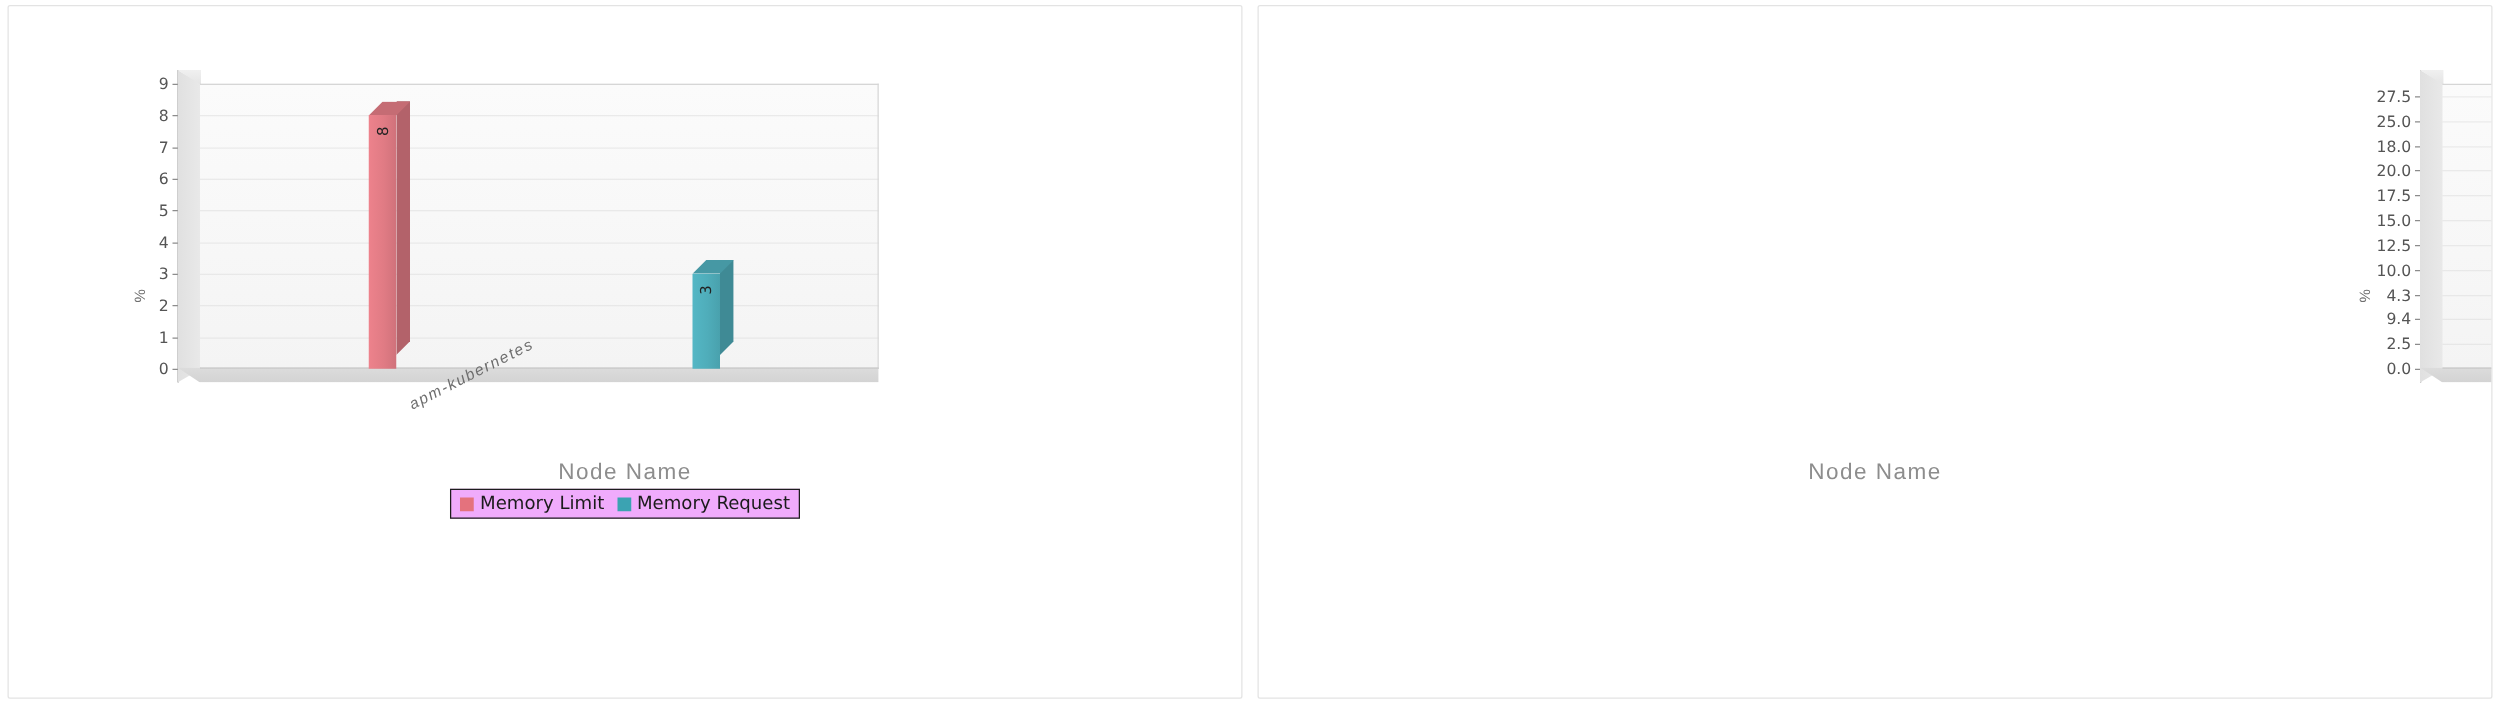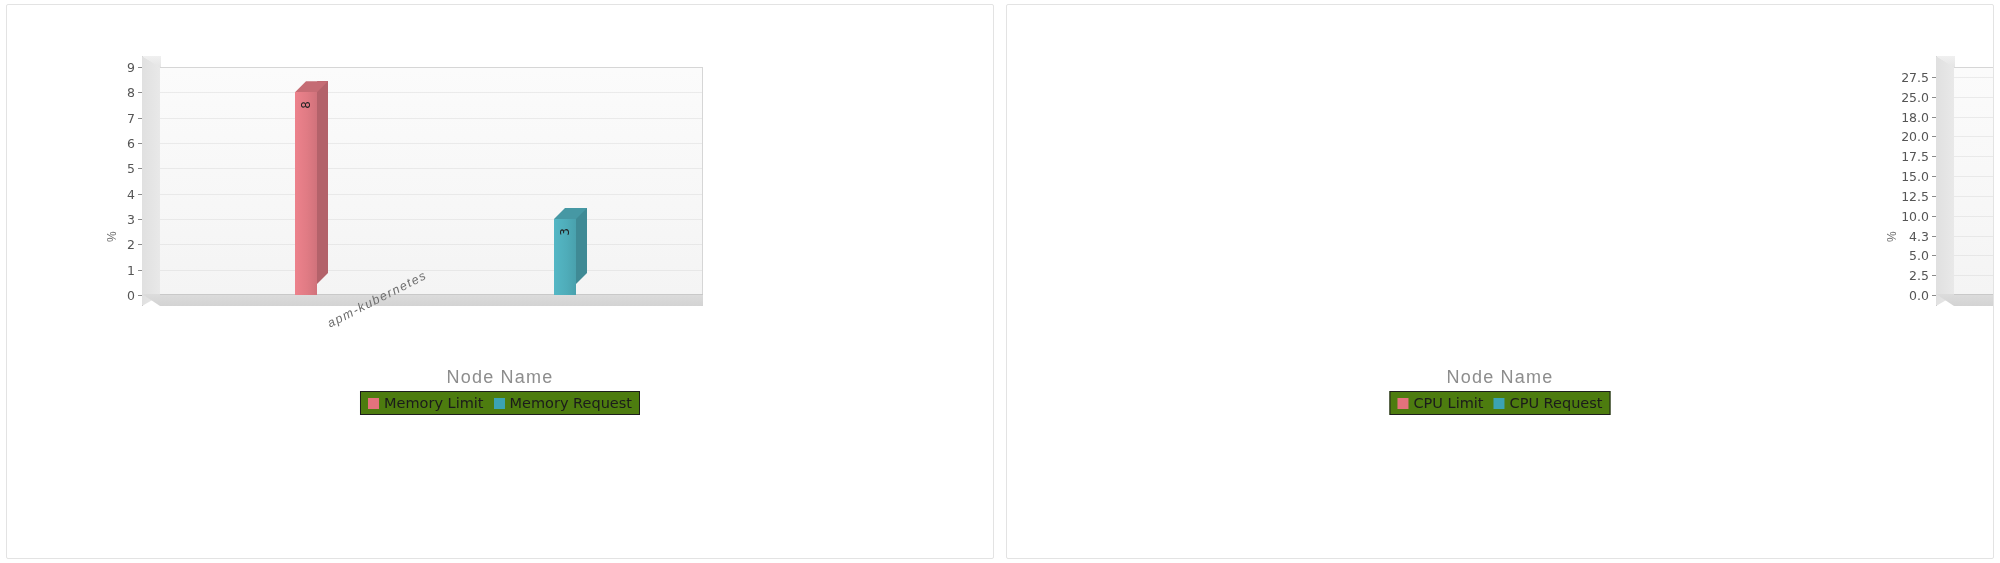--- a/index.html
+++ b/index.html
@@ -202,21 +202,21 @@
 
   
   .legend {
     position: absolute;
     left: 50%;
     transform: translateX(-50%);
     display: inline-flex;
     align-items: center;
     gap: 10px;
     border: 1px solid #1d1d1d;
-    background: #4d7c0f;
+    background: #f0abfc;
     padding: 3px 7px;
     white-space: nowrap;
   }
   .legend-item {
     display: inline-flex;
     align-items: center;
     gap: 5px;
   }
   .legend-swatch {
     width: 11px;
@@ -327,21 +327,21 @@
 
       <div class="y-axis-title" style="left:870px; top:215px; width:30px;">%</div>
 
       <div id="cpu-yaxis" style="position:absolute; left:912px; top:51px; width:18px; height:250px;">
         <div class="y-axis-line" style="left:17px; top:0; height:250px;"></div>
       <div class="y-tick" style="top: 239px;"></div>
           <div class="y-tick-label" style="top: 239px;">0.0</div>
           <div class="y-tick" style="top: 219.174px;"></div>
           <div class="y-tick-label" style="top: 219.174px;">2.5</div>
           <div class="y-tick" style="top: 199.348px;"></div>
-          <div class="y-tick-label" style="top: 199.348px;">5.0</div>
+          <div class="y-tick-label" style="top: 199.348px;">9.4</div>
           <div class="y-tick" style="top: 179.522px;"></div>
           <div class="y-tick-label" style="top: 179.522px;">4.3</div>
           <div class="y-tick" style="top: 159.696px;"></div>
           <div class="y-tick-label" style="top: 159.696px;">10.0</div>
           <div class="y-tick" style="top: 139.87px;"></div>
           <div class="y-tick-label" style="top: 139.87px;">12.5</div>
           <div class="y-tick" style="top: 120.043px;"></div>
           <div class="y-tick-label" style="top: 120.043px;">15.0</div>
           <div class="y-tick" style="top: 100.217px;"></div>
           <div class="y-tick-label" style="top: 100.217px;">17.5</div>
@@ -376,27 +376,17 @@
             <div class="grid-line" style="top: 60.5652px;"></div>
             <div class="grid-line" style="top: 40.7391px;"></div>
             <div class="grid-line" style="top: 20.913px;"></div>
           </div>
 
         <div id="cpu-bars" style="position:absolute; left:18px; right:0; top:11px; bottom:11px;"></div>
       </div>
 
       <div class="x-axis-title" style="top:362px;">Node Name</div>
 
-      <div class="legend" style="top:386px;">
-        <span class="legend-item">
-          <span class="legend-swatch" style="background:#e4727d"></span>
-          <span class="legend-label">CPU Limit</span>
-        </span>
-        <span class="legend-item">
-          <span class="legend-swatch" style="background:#3ba3b2"></span>
-          <span class="legend-label">CPU Request</span>
-        </span>
-      </div>
 
     </div>
   </div>
 
 </div>
 
 </body></html>

